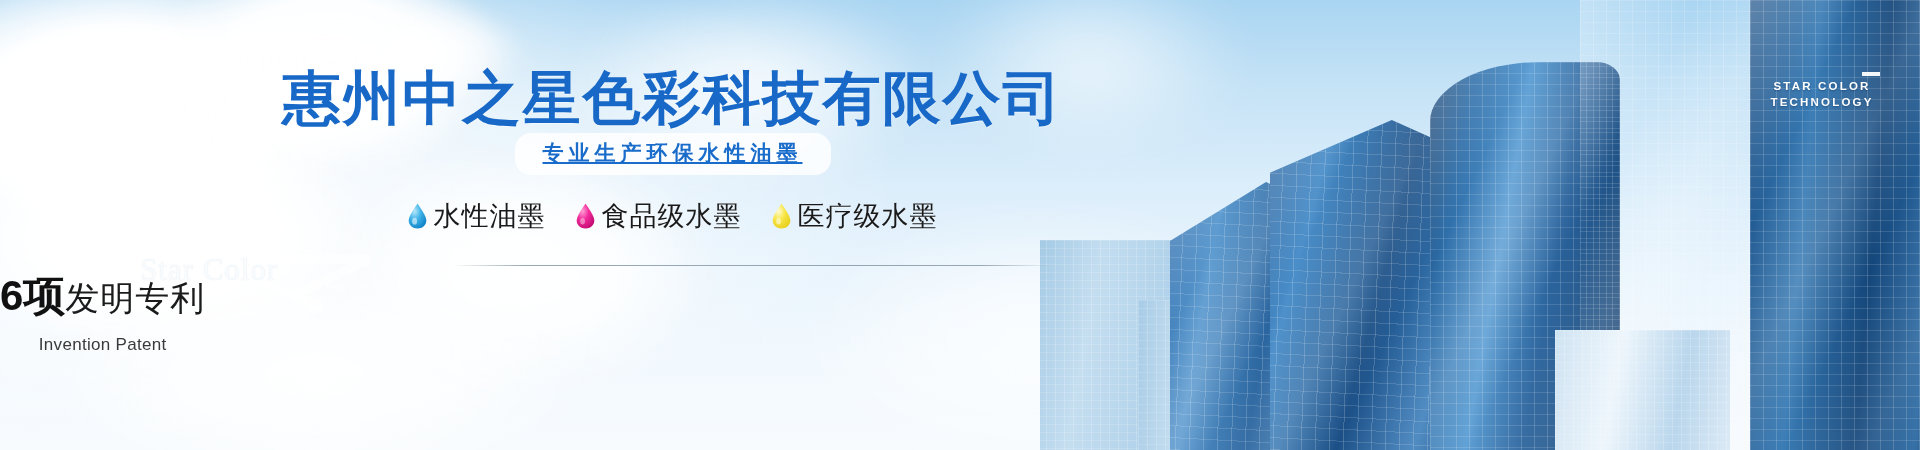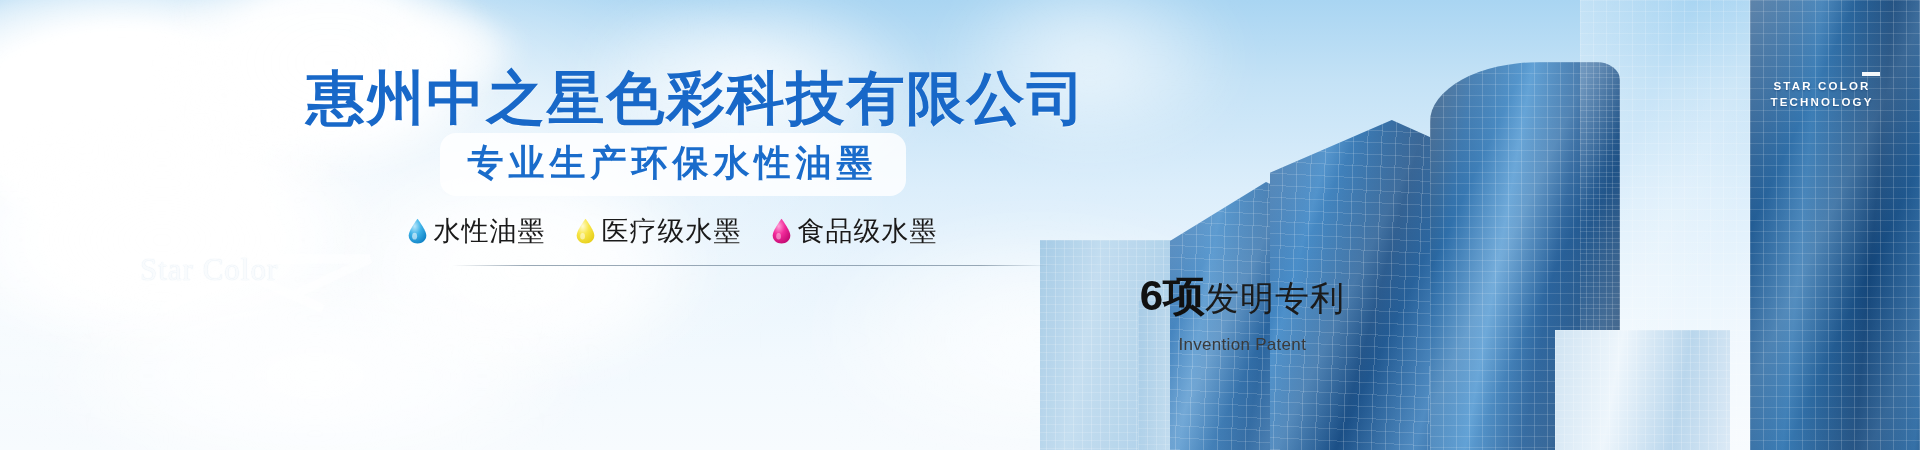--- a/index.html
+++ b/index.html
@@ -140,53 +140,53 @@
 
   
   .content{position:absolute;left:0;top:0;width:1920px;height:450px;}
 
   .title{
     position:absolute;left:0;top:60px;width:1345px;text-align:center;
     font-size:58px;font-weight:bold;letter-spacing:2px;
     color:#1868c8;
     text-shadow:0 1px 0 rgba(255,255,255,.5);
     white-space:nowrap;
-    padding-left:24px;
   }
 
   .pill-wrap{position:absolute;left:0;top:133px;width:1345px;text-align:center;}
   .pill{
     display:inline-block;
     background:rgba(255,255,255,.82);
     border-radius:16px;
     padding:6px 28px 8px 28px;
-    font-size:36px;font-weight:bold;letter-spacing:5px;
+    font-size:21px;font-weight:bold;letter-spacing:5px;
     color:#1a6ccb;
+    text-decoration:underline;
   }
 
   .features{
     position:absolute;left:0;top:198px;width:1345px;
-    display:flex;justify-content:center;align-items:center;gap:30px;margin-top:15px;
+    display:flex;justify-content:center;align-items:center;gap:30px;
   }
   .feat{display:flex;align-items:center;gap:7px;}
   .drop{width:19px;height:26px;position:relative;flex:0 0 auto;}
   .drop svg{display:block;}
   .feat-label{
     font-size:27px;color:#1a1a1a;letter-spacing:1px;font-weight:500;
     text-shadow:0 1px 0 rgba(255,255,255,.4);
   }
 
   .divider{
     position:absolute;left:452px;top:265px;width:600px;height:1px;
     background:linear-gradient(to right, rgba(140,160,175,0) 0%, rgba(120,140,158,.75) 12%, rgba(120,140,158,.75) 88%, rgba(140,160,175,0) 100%);
   }
 
   .badges{
     position:absolute;left:0;top:275px;width:1345px;
-    display:flex;justify-content:flex-end;align-items:flex-start;gap:26px;
+    display:flex;justify-content:flex-start;align-items:flex-start;gap:26px;
   }
   .badge{text-align:center;}
   .badge-main{white-space:nowrap;line-height:1.0;}
   .badge-strong{
     font-size:42px;font-weight:bold;color:#111111;letter-spacing:0px;
   }
   .badge-rest{
     font-size:34px;font-weight:400;color:#1b1b1b;letter-spacing:1px;
   }
   .badge-en{
@@ -293,50 +293,50 @@
             <ellipse cx="6.6" cy="18.2" rx="2.5" ry="3.4" fill="rgba(255,255,255,.55)"></ellipse>
           </svg>
         </span>
         <span class="feat-label">水性油墨</span>
       </div>
 
       <div class="feat">
         <span class="drop">
           <svg width="19" height="26" viewBox="0 0 19 26">
             <defs>
+              <radialGradient id="gd2" cx="34%" cy="30%" r="78%">
+                <stop offset="0%" stop-color="#ff9ed6"></stop>
+                <stop offset="45%" stop-color="#f22b9b"></stop>
+                <stop offset="100%" stop-color="#c30a72"></stop>
+              </radialGradient>
+            </defs>
+            <path d="M9.5 0.8 C9.5 0.8 0.7 12.4 0.7 17.6 C0.7 22.3 4.6 25.6 9.5 25.6 C14.4 25.6 18.3 22.3 18.3 17.6 C18.3 12.4 9.5 0.8 9.5 0.8 Z" fill="url(#gd2)"></path>
+            <ellipse cx="6.6" cy="18.2" rx="2.4" ry="3.3" fill="rgba(255,255,255,.42)"></ellipse>
+          </svg>
+        </span>
+        <span class="feat-label">食品级水墨</span>
+      </div>
+
+      <div class="feat">
+        <span class="drop">
+          <svg width="19" height="26" viewBox="0 0 19 26">
+            <defs>
               <radialGradient id="gd3" cx="34%" cy="30%" r="78%">
                 <stop offset="0%" stop-color="#fffbcf"></stop>
                 <stop offset="45%" stop-color="#f8e64a"></stop>
                 <stop offset="100%" stop-color="#e7cf1b"></stop>
               </radialGradient>
             </defs>
             <path d="M9.5 0.8 C9.5 0.8 0.7 12.4 0.7 17.6 C0.7 22.3 4.6 25.6 9.5 25.6 C14.4 25.6 18.3 22.3 18.3 17.6 C18.3 12.4 9.5 0.8 9.5 0.8 Z" fill="url(#gd3)"></path>
             <ellipse cx="6.6" cy="18.2" rx="2.4" ry="3.3" fill="rgba(255,255,255,.5)"></ellipse>
           </svg>
         </span>
         <span class="feat-label">医疗级水墨</span>
       </div>
 
-      <div class="feat">
-        <span class="drop">
-          <svg width="19" height="26" viewBox="0 0 19 26">
-            <defs>
-              <radialGradient id="gd2" cx="34%" cy="30%" r="78%">
-                <stop offset="0%" stop-color="#ff9ed6"></stop>
-                <stop offset="45%" stop-color="#f22b9b"></stop>
-                <stop offset="100%" stop-color="#c30a72"></stop>
-              </radialGradient>
-            </defs>
-            <path d="M9.5 0.8 C9.5 0.8 0.7 12.4 0.7 17.6 C0.7 22.3 4.6 25.6 9.5 25.6 C14.4 25.6 18.3 22.3 18.3 17.6 C18.3 12.4 9.5 0.8 9.5 0.8 Z" fill="url(#gd2)"></path>
-            <ellipse cx="6.6" cy="18.2" rx="2.4" ry="3.3" fill="rgba(255,255,255,.42)"></ellipse>
-          </svg>
-        </span>
-        <span class="feat-label">食品级水墨</span>
-      </div>
-
     </div>
 
     <div class="divider"></div>
 
     <div class="badges">
 
       <div class="badge">
         <div class="badge-main">
           <span class="badge-strong">6项</span><span class="badge-rest">发明专利</span>
         </div>

